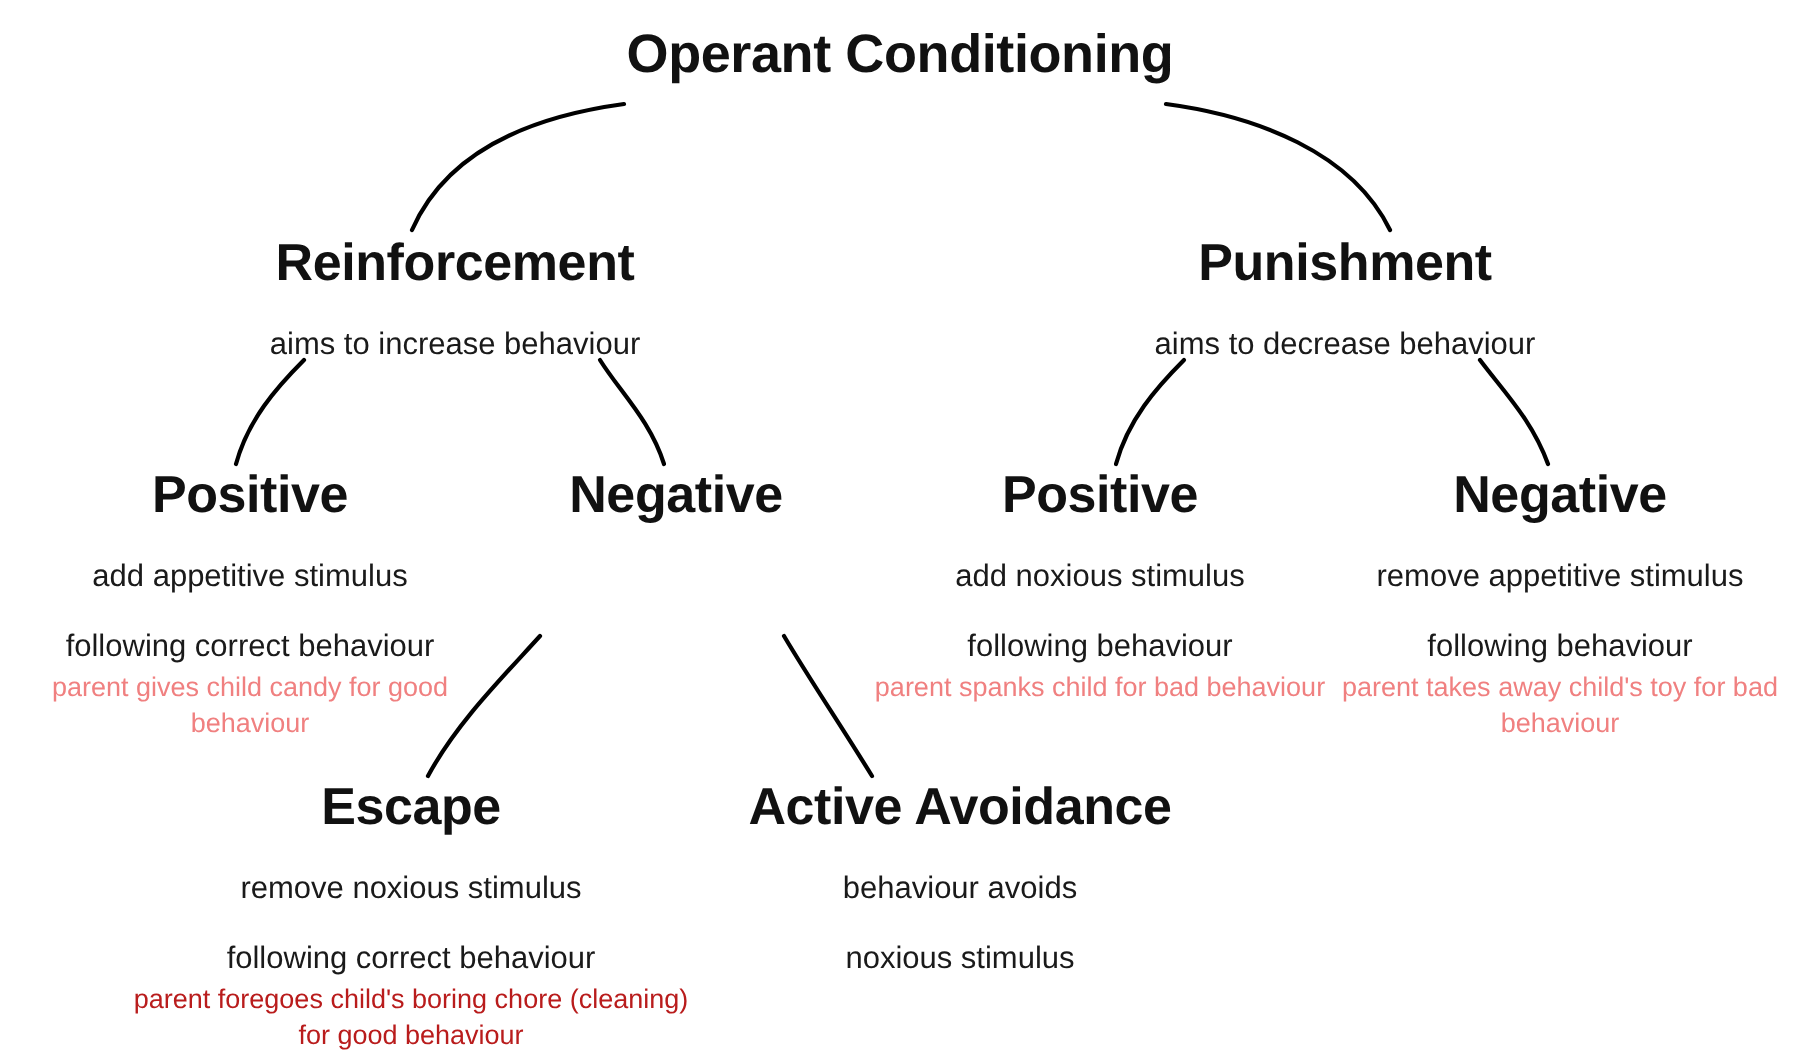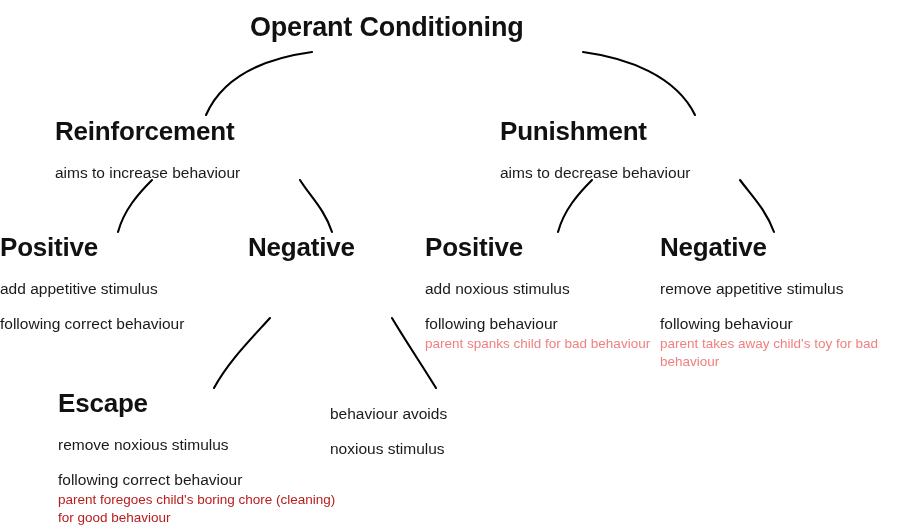--- a/index.html
+++ b/index.html
@@ -18,21 +18,21 @@
   #edges {
     position: absolute;
     left: 0;
     top: 0;
     width: 900px;
     height: 531px;
     pointer-events: none;
   }
   .node {
     position: absolute;
-    text-align: left;
+    text-align: center;
     line-height: 1.18;
   }
   .node-title {
     font-weight: bold;
     color: #111111;
     letter-spacing: -0.2px;
     white-space: nowrap;
   }
   .t-root   { font-size: 27px; }
   .t-level1 { font-size: 26px; }
@@ -95,20 +95,21 @@
 
   <div class="node" id="node-punish">
     <div class="node-title t-level1" style="color: rgb(17, 17, 17);">Punishment</div>
     <div class="desc">aims to decrease behaviour</div>
   </div>
 
   <div class="node" id="node-pos-r">
     <div class="node-title t-level2" style="color: rgb(17, 17, 17);">Positive</div>
     <div class="desc">add appetitive stimulus</div>
     <div class="desc">following correct behaviour</div>
+    <div class="example desc-wrap" style="color: rgb(240, 128, 128);">parent gives child candy for good behaviour</div>
   </div>
 
   <div class="node" id="node-neg-r">
     <div class="node-title t-level2" style="color: rgb(17, 17, 17);">Negative</div>
   </div>
 
   <div class="node" id="node-pos-p">
     <div class="node-title t-level2" style="color: rgb(17, 17, 17);">Positive</div>
     <div class="desc">add noxious stimulus</div>
     <div class="desc">following behaviour</div>
@@ -123,17 +124,18 @@
   </div>
 
   <div class="node" id="node-escape">
     <div class="node-title t-level3" style="color: rgb(17, 17, 17);">Escape</div>
     <div class="desc">remove noxious stimulus</div>
     <div class="desc">following correct behaviour</div>
     <div class="example desc-wrap" style="color: #b91c1c;">parent foregoes child's boring chore (cleaning) for good behaviour</div>
   </div>
 
   <div class="node" id="node-avoidance">
+    <div class="node-title t-level3" style="color: rgb(17, 17, 17);">Active Avoidance</div>
     <div class="desc">behaviour avoids</div>
     <div class="desc">noxious stimulus</div>
   </div>
 
 </div>
 
 </body></html>

